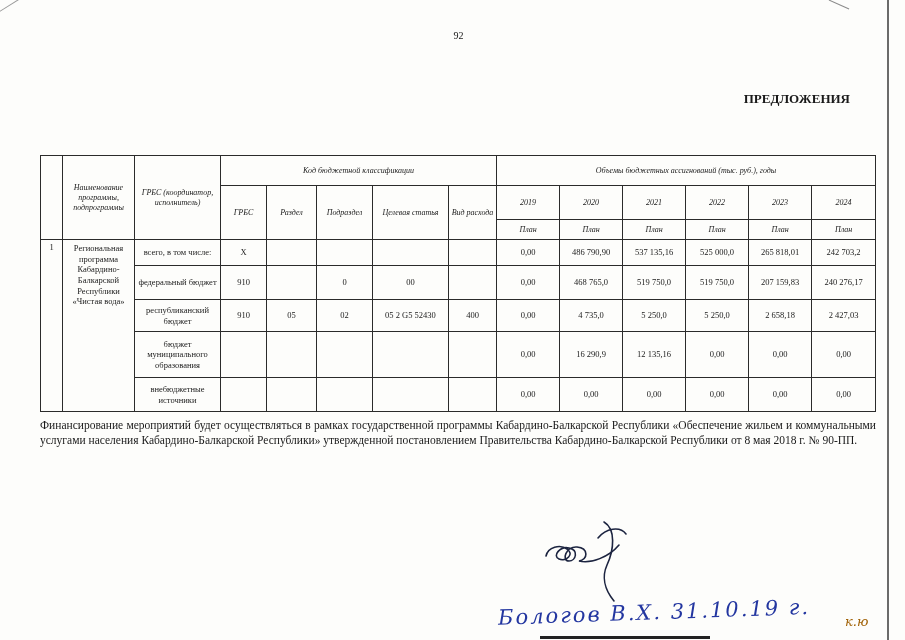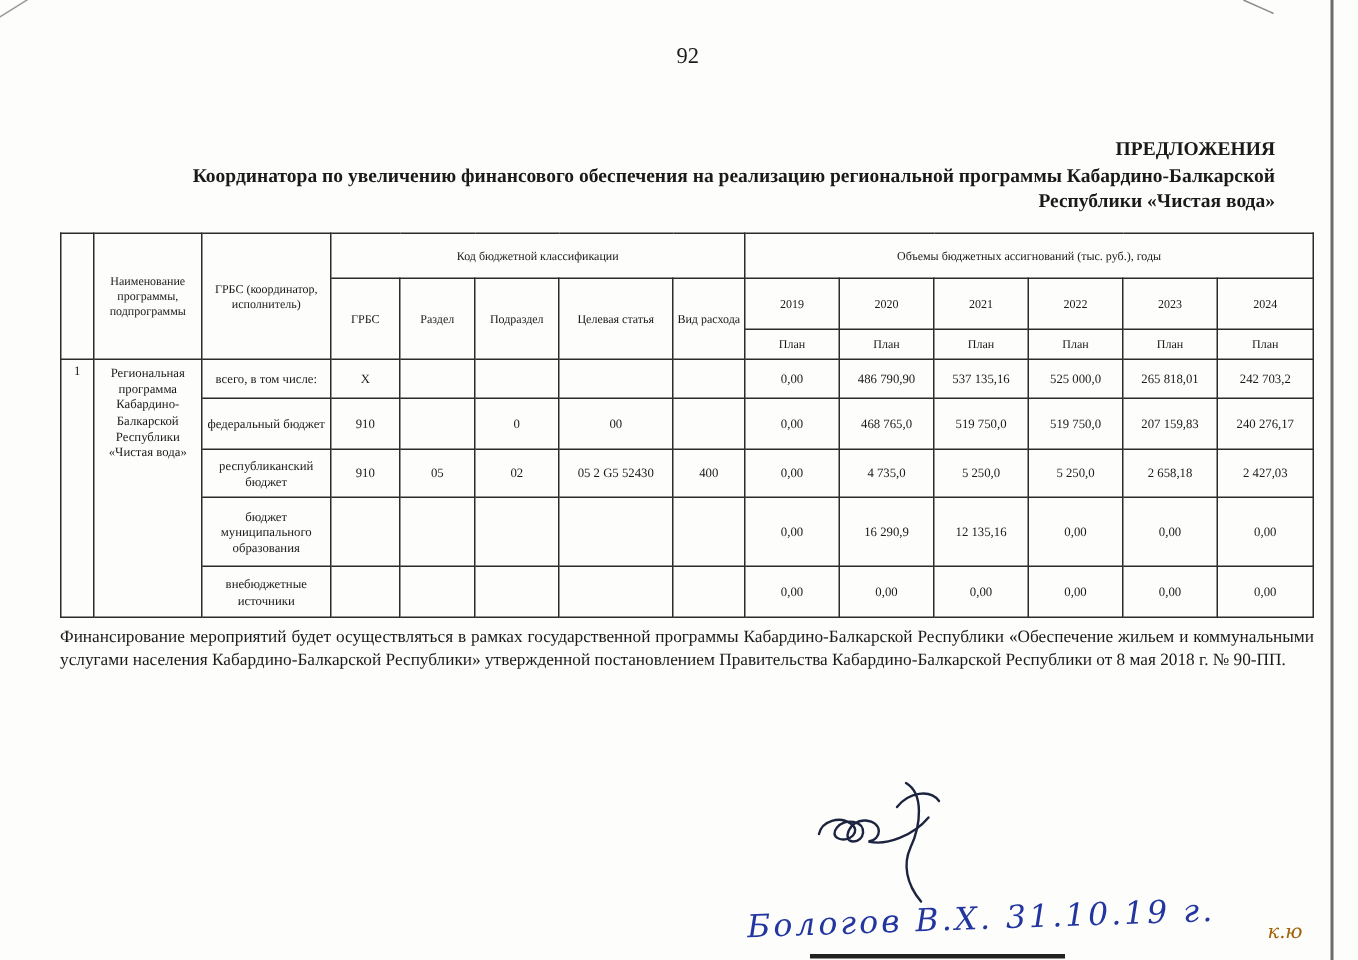--- a/index.html
+++ b/index.html
@@ -6,41 +6,41 @@
   html,body { width:905px; height:640px; }
   body {
     position:relative;
     background:#fdfdfb;
     font-family:"Liberation Serif", serif;
     color:#1a1a1a;
     overflow:hidden;
   }
   .page-number {
     position:absolute; top:30px; left:0; width:905px;
-    text-align:center; font-size:15px;padding-left:12px;
+    text-align:center; font-size:10px;padding-left:12px;
   }
   .title-block {
     position:absolute; top:90px; left:60px; width:790px;
     text-align:right; font-weight:bold; font-size:13px; line-height:1.35;
   }
   .main-table {
     position:absolute; top:155px; left:40px;
     border-collapse:collapse; table-layout:fixed;
     width:836px;
     font-size:8.5px; line-height:1.25;
   }
   .main-table td {
     border:1px solid #2b2b2b;
     padding:2px 2px;
     text-align:center; vertical-align:middle;
     overflow:hidden;
   }
   .main-table td.left { text-align:center; vertical-align:top; padding:3px 3px; }
   .main-table td.top { vertical-align:top; }
-  .hdr { font-size:8px; }
+  .hdr { font-size:8px;font-style:italic; }
   .num-cell { font-size:8.5px; }
   .footer-paragraph {
     position:absolute; top:418px; left:40px; width:836px;
     font-weight:normal; font-size:11.5px; line-height:1.32;
     text-align:justify;
   }
   .signature-svg { position:absolute; left:540px; top:508px; }
   .handwritten {
     position:absolute; left:498px; top:600px; width:330px;
     font-family:"DejaVu Serif", serif; font-style:italic;
@@ -69,21 +69,20 @@
     background:#8a8a8a; transform:rotate(24deg);
   }
 </style>
 </head>
 <body>
 
 <div class="page-number">92</div>
 
 <div class="title-block">
   <div>ПРЕДЛОЖЕНИЯ</div>
-  <div>Координатора по увеличению финансового обеспечения на реализацию региональной программы Кабардино-Балкарской Республики «Чистая вода»</div>
 </div>
 
 <table class="main-table">
   <colgroup>
     <col style="width:22px">
       <col style="width:72px">
       <col style="width:86px">
     <col style="width:46px">
       <col style="width:50px">
       <col style="width:56px">

